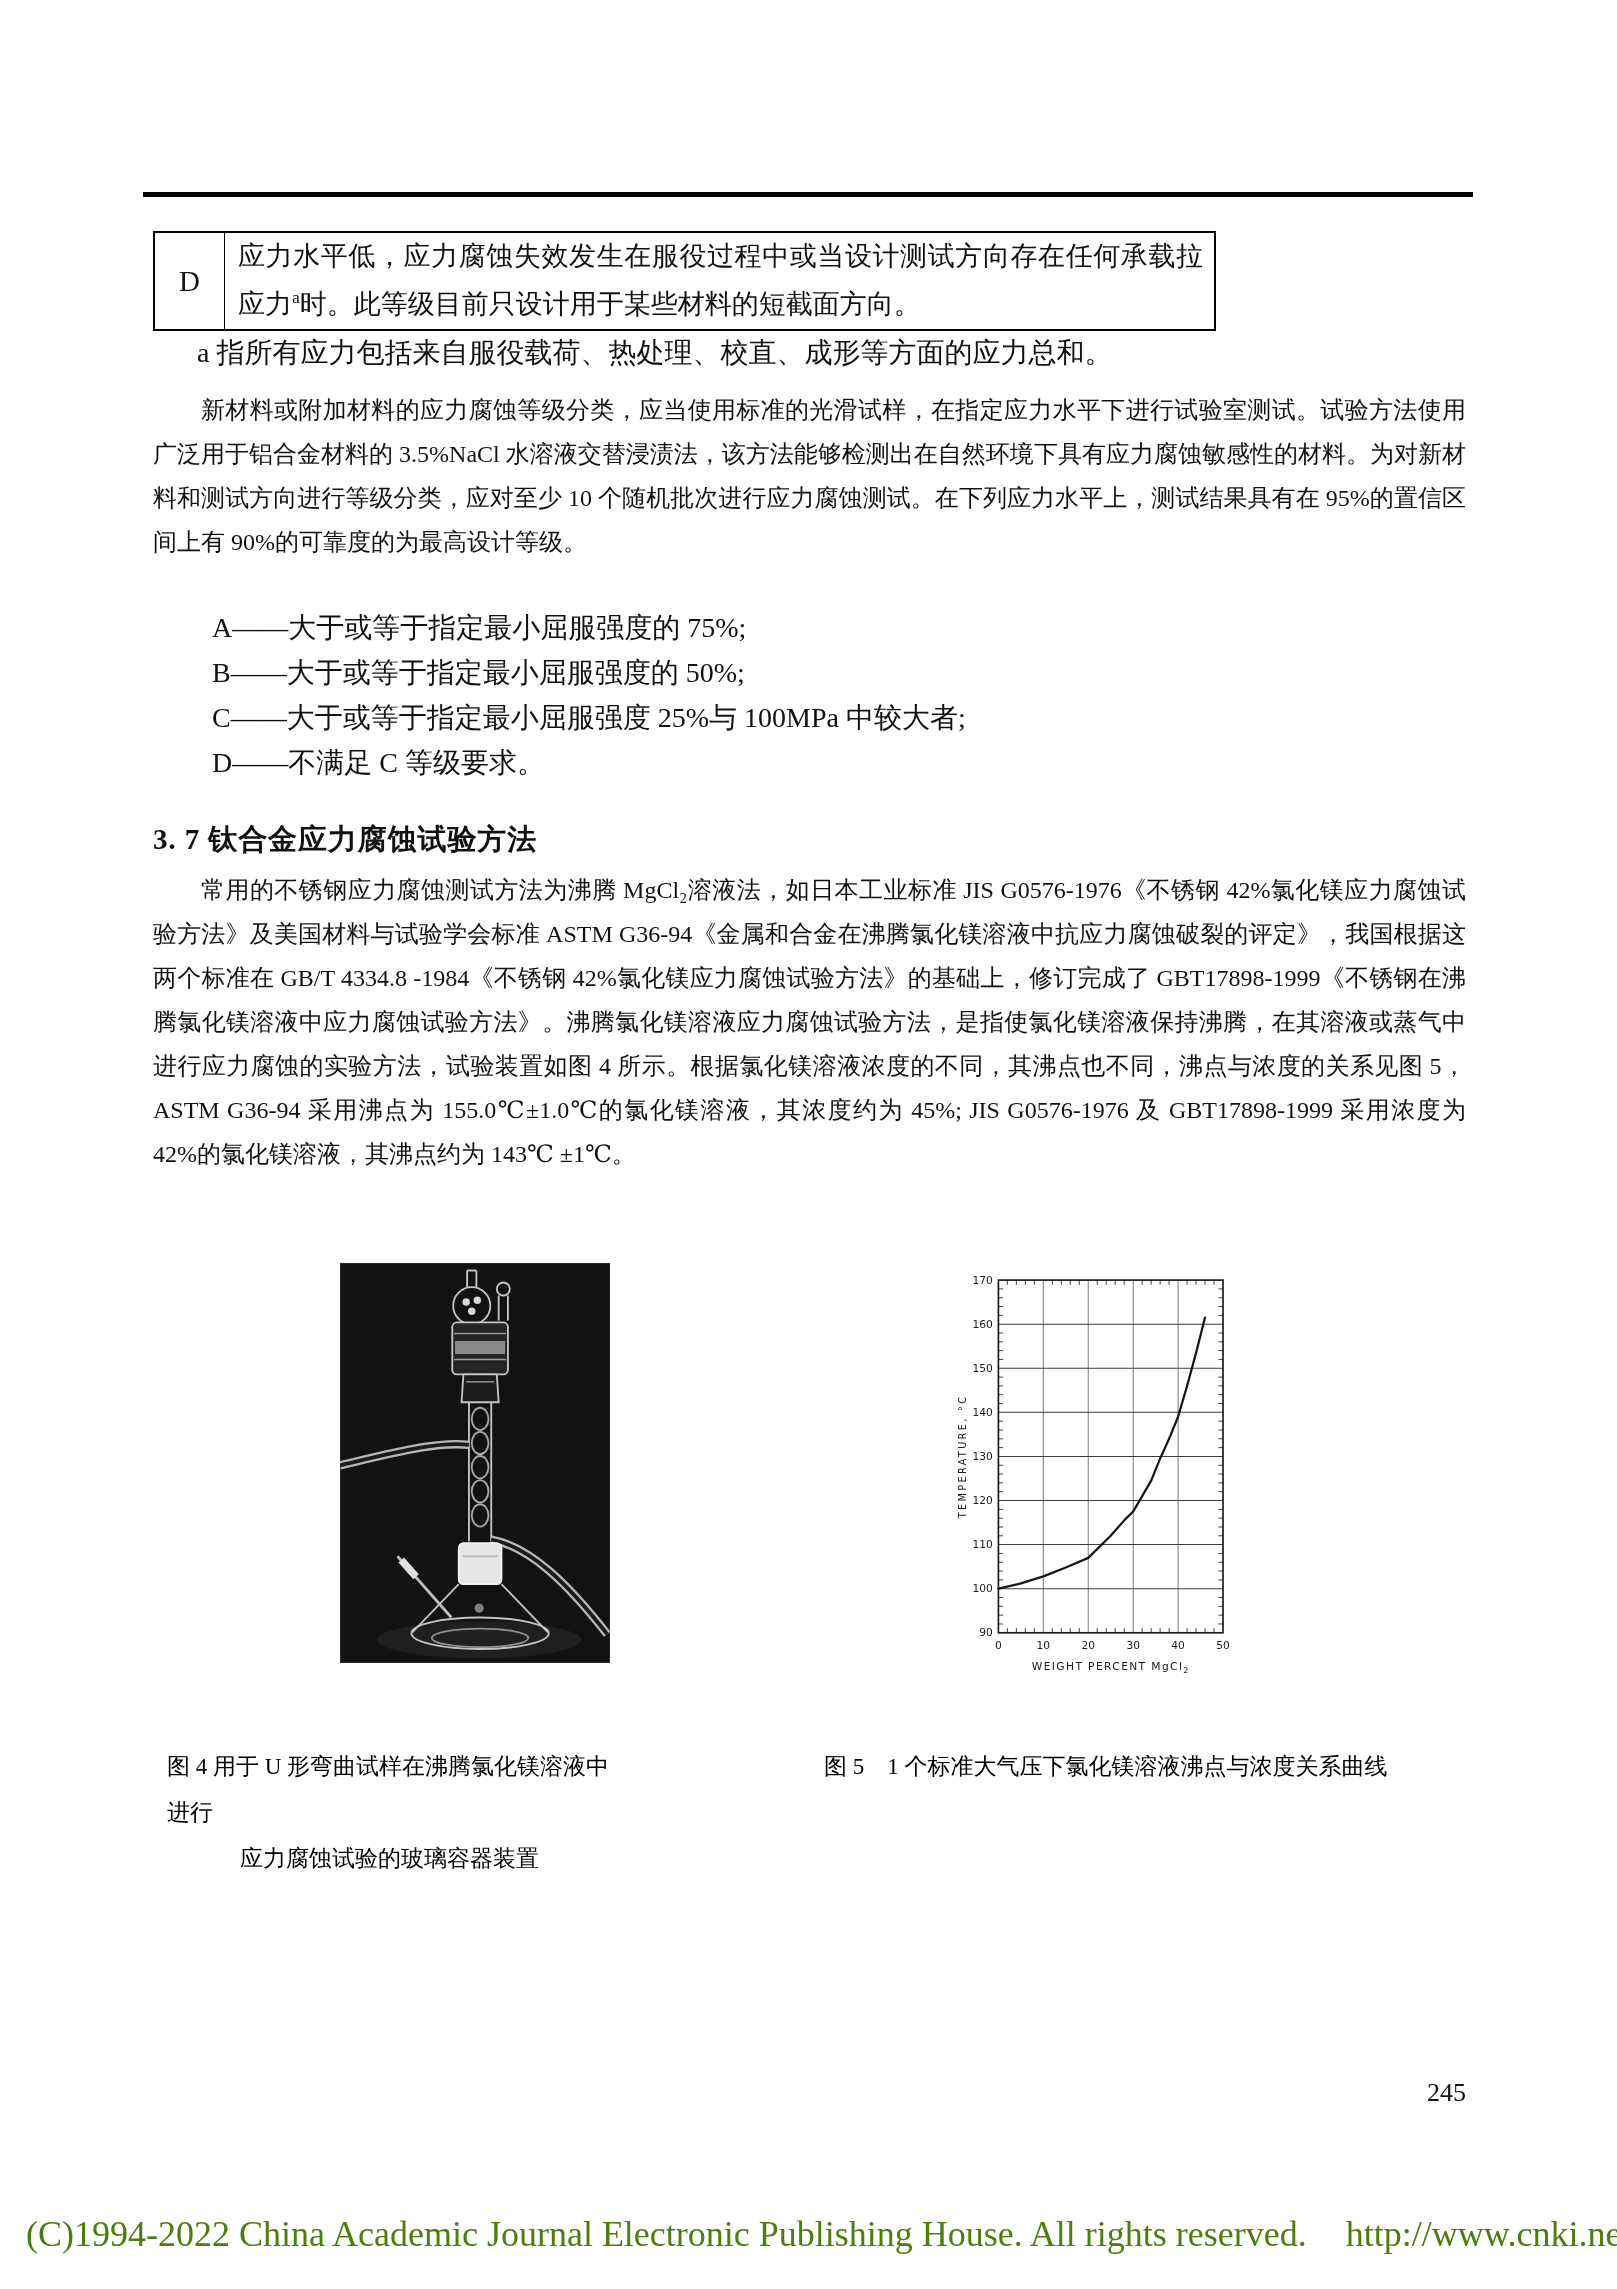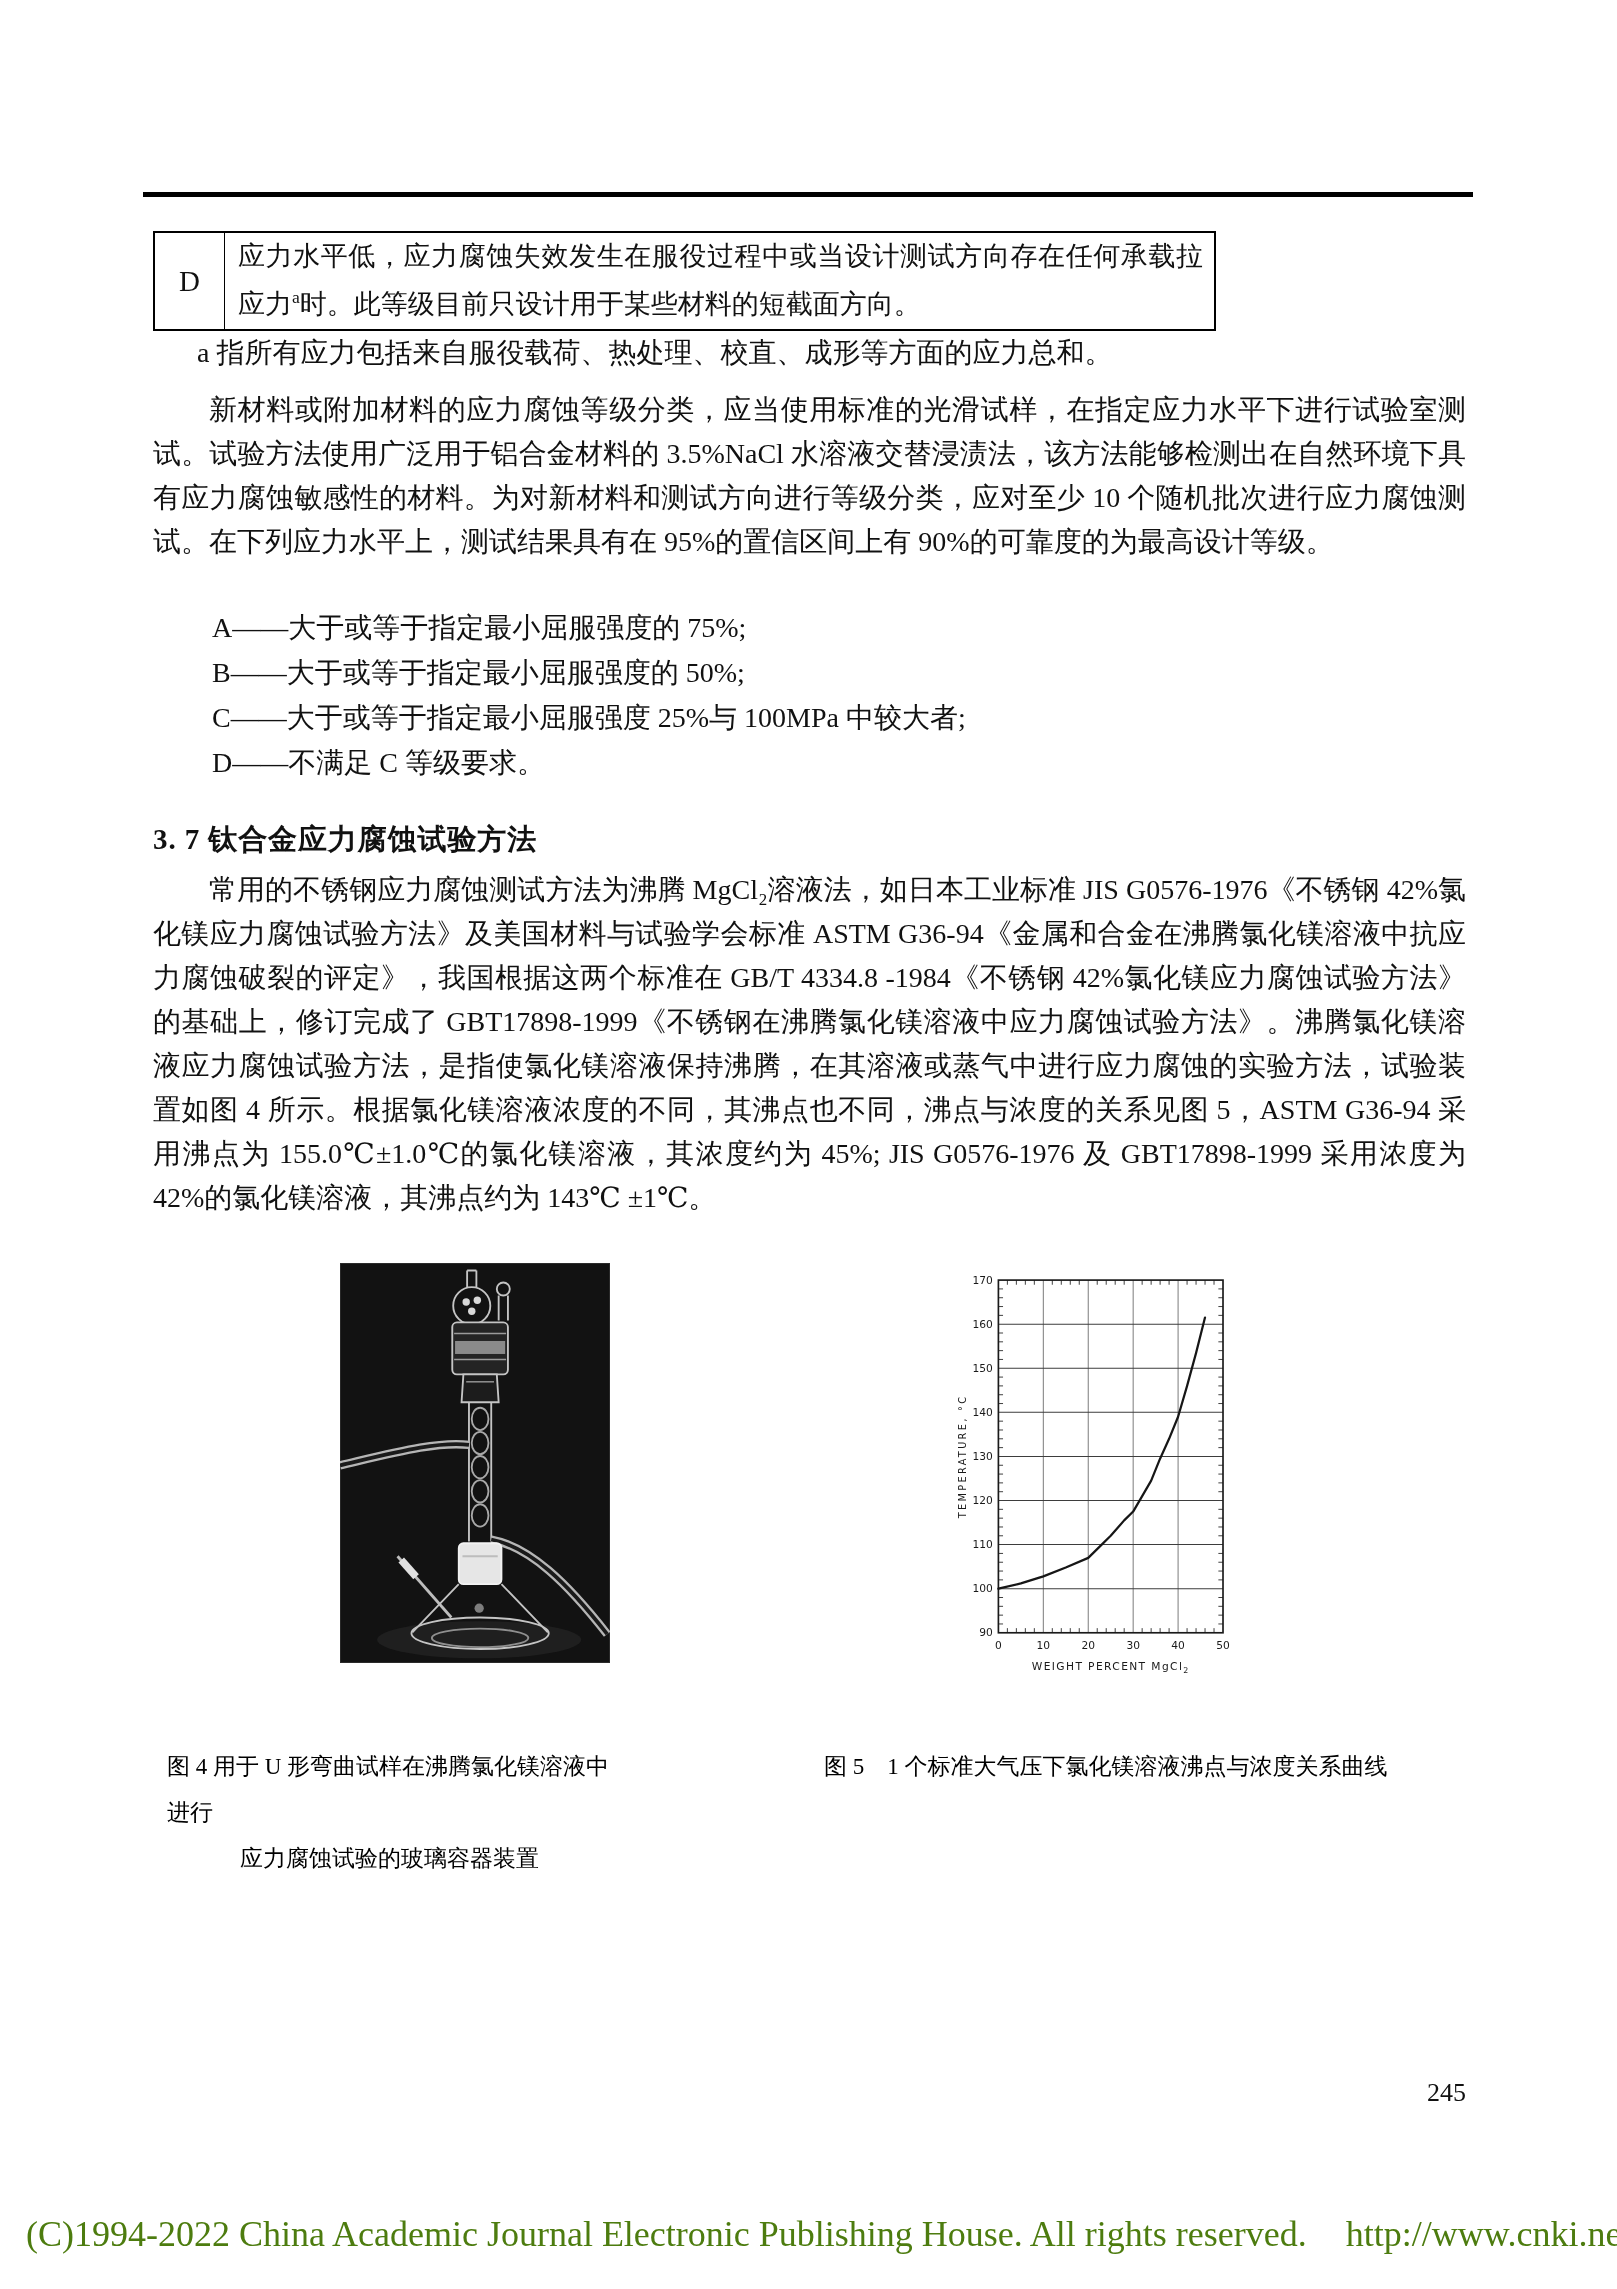--- a/index.html
+++ b/index.html
@@ -12,21 +12,21 @@
   #header-title{top:148px;left:0;width:1618px;text-align:center;font-size:28px;letter-spacing:0.9px;}
   #header-rule{top:192px;left:143px;width:1330px;height:4.6px;background:#000;}
   
   #grade-table{top:231px;left:153px;width:1063px;border:2.8px solid #000;display:flex;box-sizing:border-box;background:#fff;}
   #grade-cell{width:69px;border-right:1.9px solid #000;display:flex;align-items:center;justify-content:center;font-size:29px;}
   #grade-desc-cell{flex:1;padding:2.8px 11px 4.6px 13px;font-size:27px;line-height:41px;text-align:justify;}
   #grade-desc-cell sup{font-size:17.6px;}
   
   #table-footnote{top:334px;left:160px;width:1313px;padding-left:37px;box-sizing:border-box;font-size:28px;}
   
-  .para{left:153px;width:1313px;font-size:28px;line-height:44px;text-align:justify;text-indent:2em;}
+  .para{left:153px;width:1313px;font-size:24px;line-height:44px;text-align:justify;text-indent:2em;}
   #paragraph-1{top:388px;}
   #grade-list{top:605px;left:212px;font-size:28px;line-height:45px;}
   #section-heading{top:820px;left:153px;font-size:29px;font-weight:bold;letter-spacing:0.9px;}
   #paragraph-2{top:868px;}
   #paragraph-3{top:1844px;}
   
   #apparatus-photo{top:1263px;left:340px;width:270px;height:400px;display:block;}
   #fig5-chart{top:1267px;left:952px;width:284px;height:416px;display:block;}
   .caption{font-size:23px;line-height:46px;color:#000000;}
   #fig4-caption{top:1744px;left:167px;width:445px;text-align:left;}

